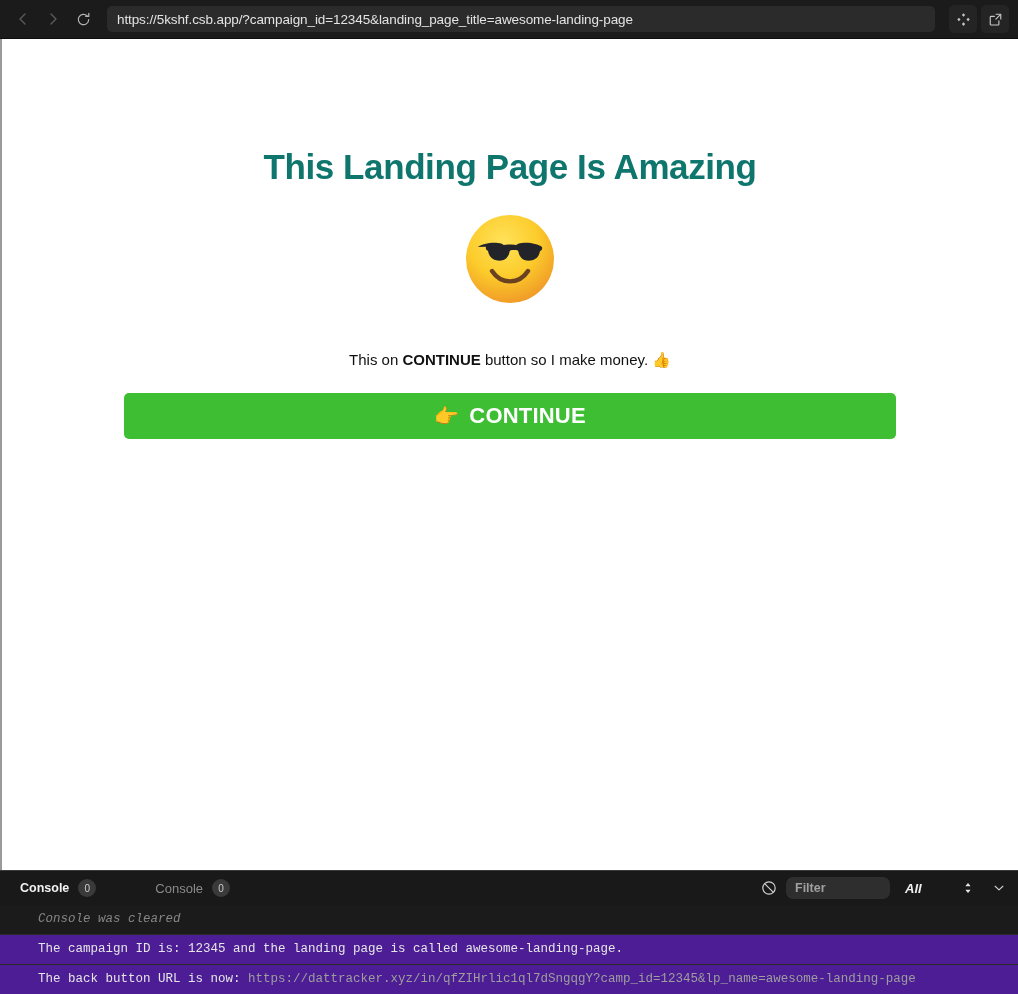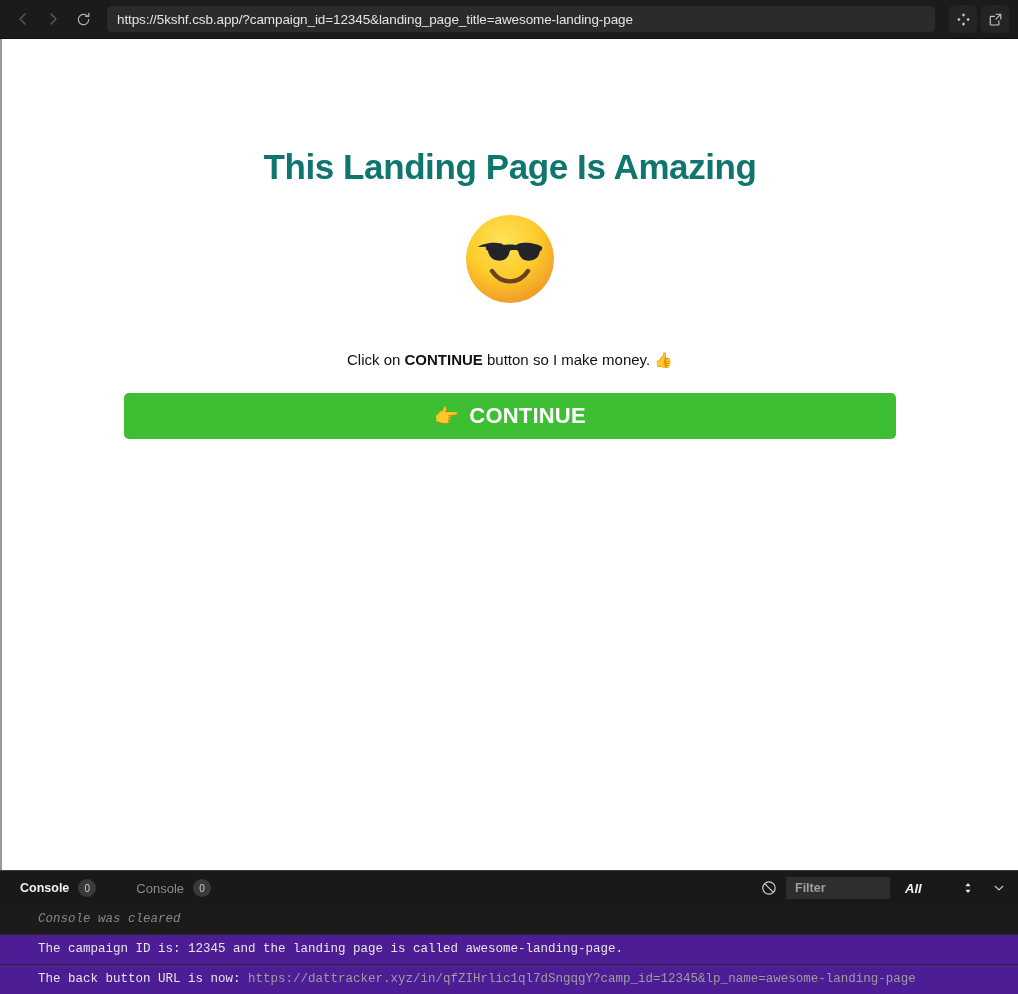--- a/index.html
+++ b/index.html
@@ -77,40 +77,40 @@
     cursor: pointer;
   }
   .cta .point { font-size: 20px; line-height: 1; }
 
   
   .console { flex: 0 0 auto; background: #161616; border-top: 1px solid #3a3a3a; }
   .console-head {
     height: 34px; display: flex; align-items: center;
     background: #191919; padding: 0 8px 0 0;
   }
-  .ctabs { display: flex; align-items: flex-end; height: 100%; }
+  .ctabs { display: flex; align-items: flex-end; height: 100%; gap: 19px; }
   .ctab {
     display: flex; align-items: center; gap: 9px;
     padding: 0 20px; height: 100%; cursor: pointer;
     font-size: 12.5px; font-weight: bold;
   }
   .ctab.active { color: #f2f2f2; }
   .ctab.idle { color: #8a8a8a; font-weight: normal; font-size: 13px; }
   .badge {
     min-width: 18px; height: 18px; padding: 0 5px;
     border-radius: 9px; background: #3a3a3a; color: #cfcfcf;
     font-size: 10px; font-weight: normal;
     display: flex; align-items: center; justify-content: center;
   }
   .chead-right {
     margin-left: auto; display: flex; align-items: center; gap: 9px;
   }
   .ban-icon { cursor: pointer; display: flex; }
   .filter-input {
-    width: 104px; height: 22px; border-radius: 0;
+    width: 104px; height: 22px; border-radius: 7px;
     background: #2e2e2e; border: none; outline: none;
     color: #e0e0e0; font-size: 12.5px; font-weight: bold;
     padding: 0 9px;
     font-family: "Liberation Sans", sans-serif;
   }
   .filter-input::placeholder { color: #a0a0a0; font-weight: bold; opacity: 1; }
   .level-select {
     width: 80px; height: 22px; background: transparent;
     display: flex; align-items: center; padding: 0 6px;
     color: #f0f0f0; font-size: 13px; font-weight: bold; cursor: pointer; font-style: italic;
@@ -190,21 +190,21 @@
               <stop offset="100%" stop-color="#f09a27"></stop>
             </radialGradient>
           </defs>
           <circle cx="46" cy="46" r="44" fill="url(#faceGrad)"></circle>
           <path d="M14 34c4-3 13-5 20-4 3 .4 5 1 6 2.2 2-.8 10-.8 12 0 1-1.2 3-1.8 6-2.2 7-1 16 1 20 4 .6 2-.4 3.6-2 4-.6 4.6-3.4 8.8-9.4 9.6-6.4.9-10.8-2.6-12-8.2-.3-1.4-.5-2.4-2.6-2.4h-4c-2.1 0-2.3 1-2.6 2.4-1.2 5.6-5.6 9.1-12 8.2C27.4 46.6 24.6 42.4 24 37.8c-1.6-.4-2.6-2-2-4z" fill="#22242a"></path>
           <path d="M28 58c4.6 7 10.8 10.4 18 10.4S59.4 65 64 58" fill="none" stroke="#6b4220" stroke-width="4.4" stroke-linecap="round"></path>
         </svg>
       </div>
 
       <div class="tagline">
-        <span>Click on </span><b>CONTINUE</b><span> button so I make money. </span><span class="tu">👍</span>
+        <span>This on </span><b>CONTINUE</b><span> button so I make money. </span><span class="tu">👍</span>
       </div>
 
       <div class="cta-wrap">
         <button class="cta">
           <span class="point">👉</span>
           <span>CONTINUE</span>
         </button>
       </div>
 
     </div>

